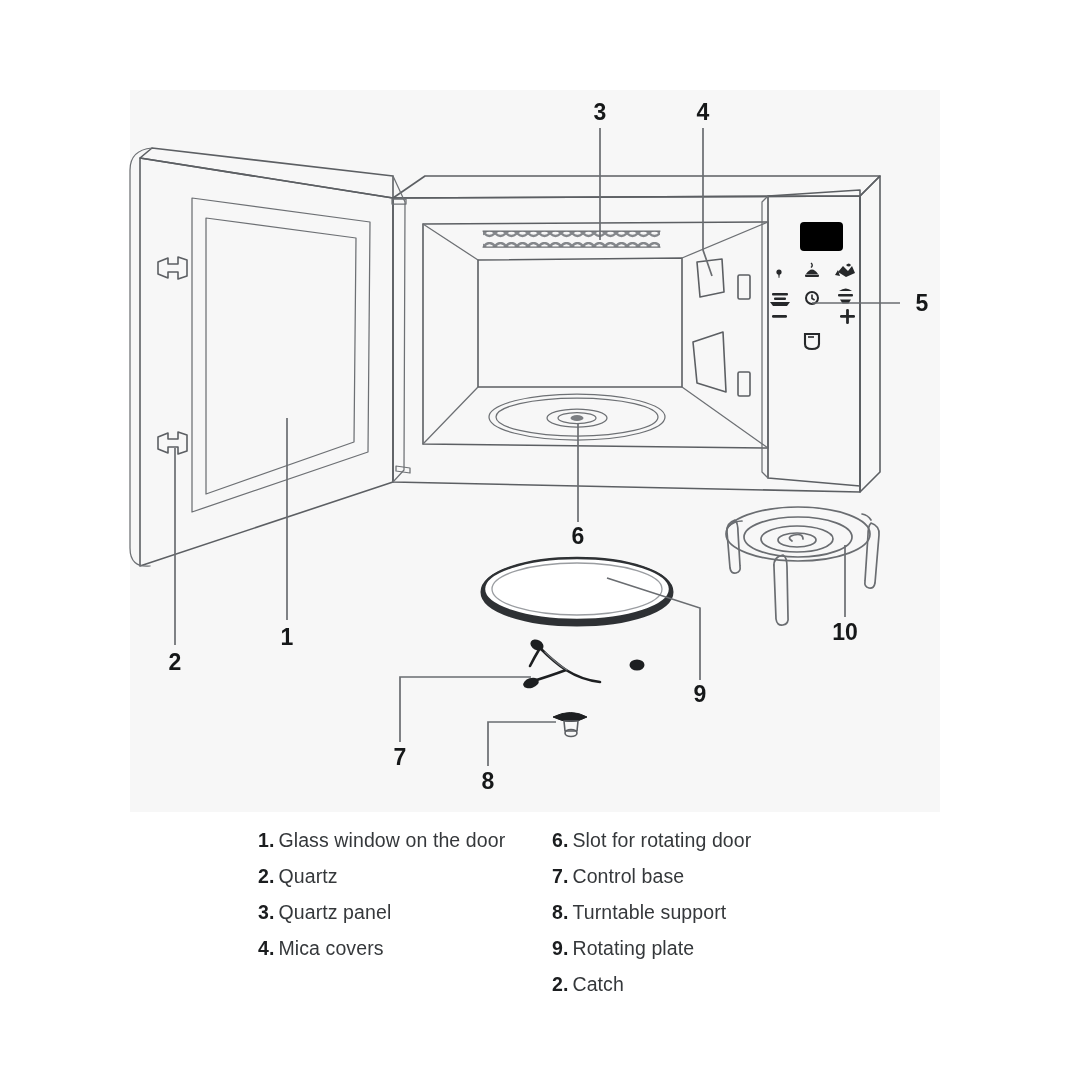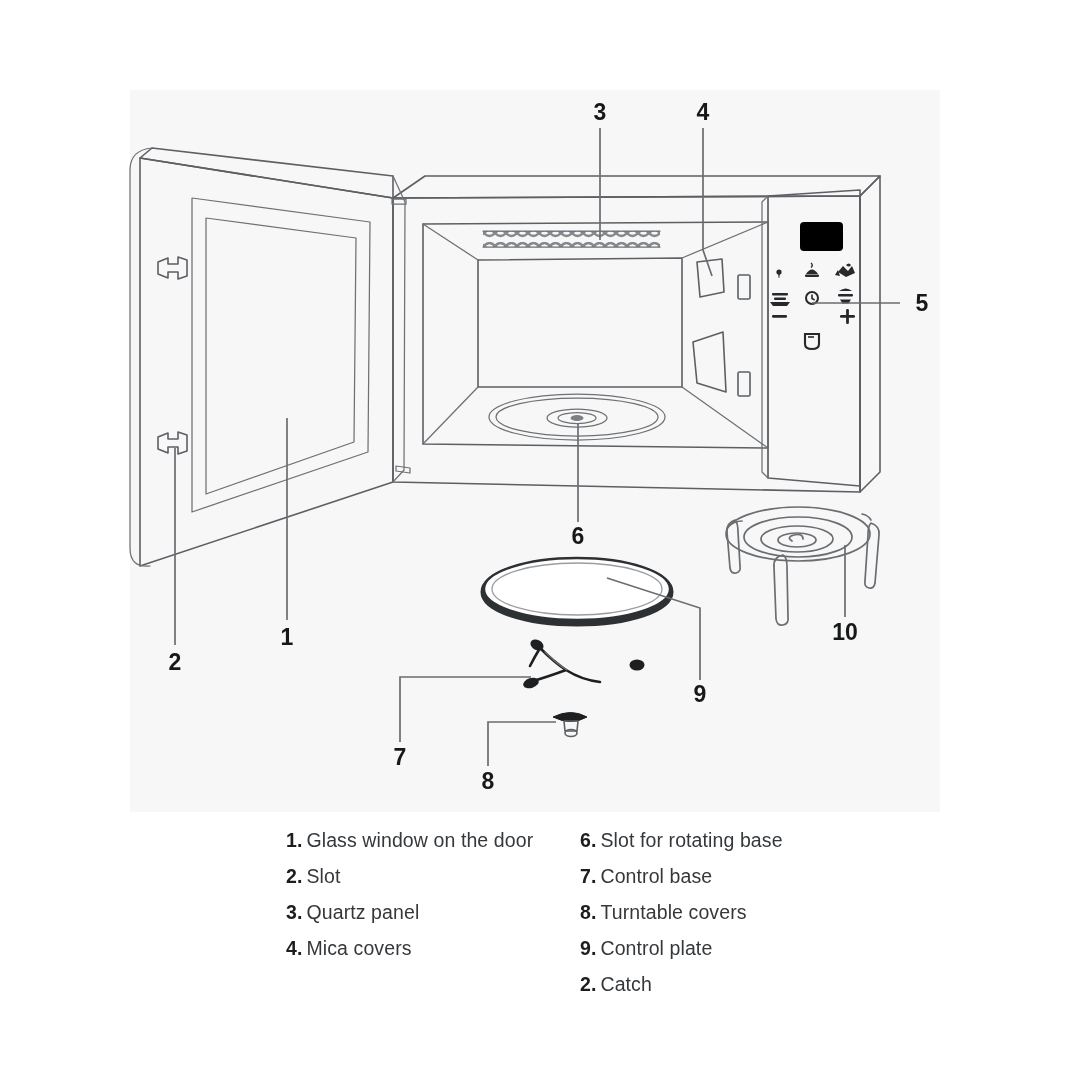--- a/index.html
+++ b/index.html
@@ -46,21 +46,20 @@
   .legend-col.col-left  { left: 258px; width: 300px; }
   .legend-col.col-right { left: 552px; width: 300px; }
 
   .legend-item {
     height: 36px;
     line-height: 36px;
     white-space: nowrap;
     font-size: 19.5px;
     color: #2f3133;
     letter-spacing: 0.1px;
-    margin-left: 28px;
   }
   .legend-num {
     font-weight: bold;
     color: #1b1d1f;
     margin-right: 4px;
   }
   .legend-label {
     font-weight: normal;
     color: #35383b;
   }
@@ -304,42 +303,42 @@
     </svg>
   </div>
 
   <div id="legend">
 
     <div class="legend-col col-left">
       <div class="legend-item">
         <span class="legend-num">1.</span><span class="legend-label">Glass window on the door</span>
       </div>
       <div class="legend-item">
-        <span class="legend-num">2.</span><span class="legend-label">Slot</span>
+        <span class="legend-num">2.</span><span class="legend-label">Quartz</span>
       </div>
       <div class="legend-item">
         <span class="legend-num">3.</span><span class="legend-label">Quartz panel</span>
       </div>
       <div class="legend-item">
         <span class="legend-num">4.</span><span class="legend-label">Mica covers</span>
       </div>
     </div>
 
     <div class="legend-col col-right">
       <div class="legend-item">
-        <span class="legend-num">6.</span><span class="legend-label">Slot for rotating base</span>
+        <span class="legend-num">6.</span><span class="legend-label">Slot for rotating door</span>
       </div>
       <div class="legend-item">
         <span class="legend-num">7.</span><span class="legend-label">Control base</span>
       </div>
       <div class="legend-item">
-        <span class="legend-num">8.</span><span class="legend-label">Turntable covers</span>
-      </div>
-      <div class="legend-item">
-        <span class="legend-num">9.</span><span class="legend-label">Control plate</span>
+        <span class="legend-num">8.</span><span class="legend-label">Turntable support</span>
+      </div>
+      <div class="legend-item">
+        <span class="legend-num">9.</span><span class="legend-label">Rotating plate</span>
       </div>
       <div class="legend-item">
         <span class="legend-num">2.</span><span class="legend-label">Catch</span>
       </div>
     </div>
 
   </div>
 </div>
 
 </body></html>

